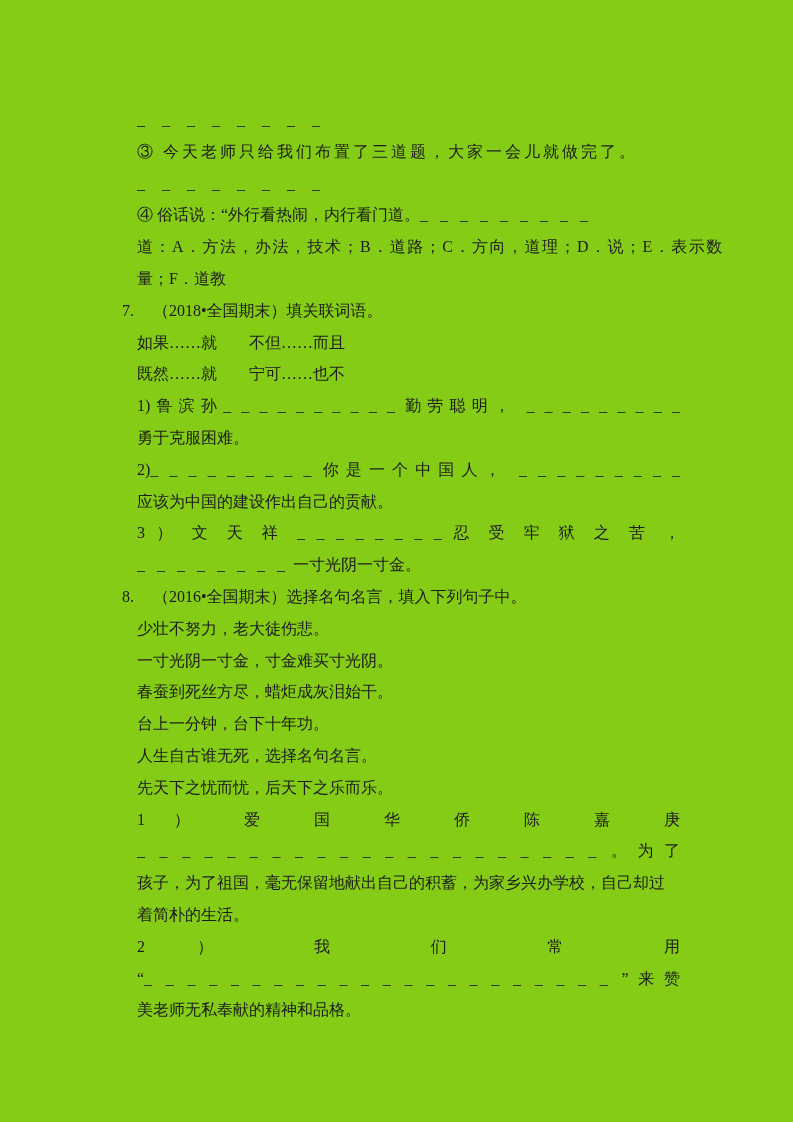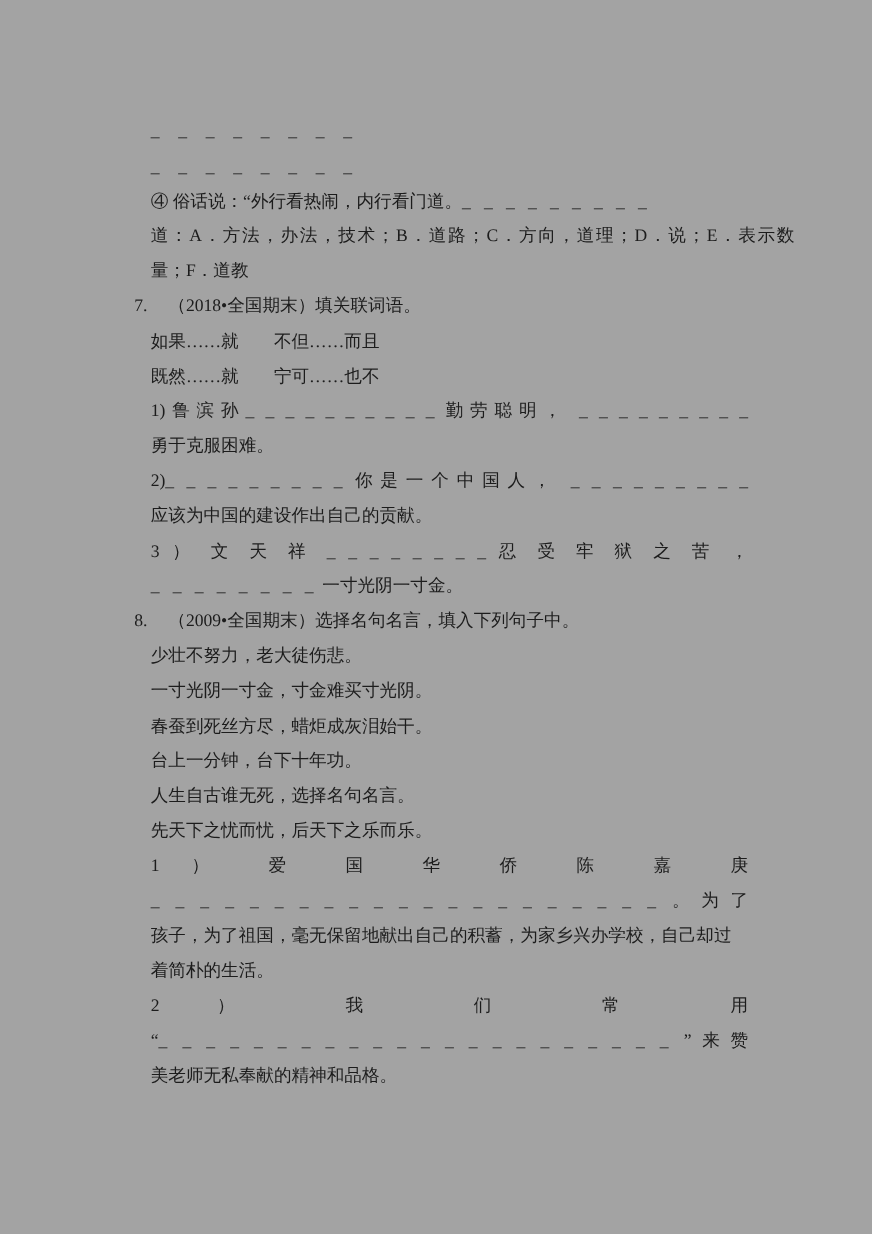--- a/index.html
+++ b/index.html
@@ -1,21 +1,21 @@
 <!DOCTYPE html>
 <html><head>
 <meta charset="utf-8">
 <style>
   html, body { margin: 0; padding: 0; }
   body { background: #ffffff; }
   .page {
     position: relative;
     width: 793px;
     height: 1122px;
-    background: #a3a3a3;
+    background: #84cc16;
     overflow: hidden;
     font-family: "Liberation Serif", "DejaVu Serif", serif;
     font-size: 16px;
     color: #1c1c1c;
   }
   .content {
     position: absolute;
     left: 137px;
     top: 104px;
     width: 543px;
@@ -43,20 +43,21 @@
   .item-head { margin-left: -15px; }
   .item-num { display: inline-block; width: 31px; }
 </style>
 </head>
 <body>
 
 <div class="page">
   <div class="content">
 
     <div class="line blank-wide">_ _ _ _ _ _ _ _</div>
+    <div class="line ls3">③ 今天老师只给我们布置了三道题，大家一会儿就做完了。</div>
     <div class="line blank-wide">_ _ _ _ _ _ _ _</div>
     <div class="line"><span>④ 俗话说：“外行看热闹，内行看门道。</span><span class="blank-med">_ _ _ _ _ _ _ _ _</span></div>
     <div class="line ls15">道：A．方法，办法，技术；B．道路；C．方向，道理；D．说；E．表示数</div>
     <div class="line">量；F．道教</div>
 
     <div class="line item-head"><span class="item-num">7.</span><span>（2018•全国期末）填关联词语。</span></div>
     <div class="line">如果……就　　不但……而且</div>
     <div class="line">既然……就　　宁可……也不</div>
     <div class="line jl">
       <span>1)鲁滨孙</span><span>_ _ _ _ _ _ _ _ _ _</span>
@@ -70,21 +71,21 @@
       <span>_ _ _ _ _ _ _ _ _</span>
     </div>
     <div class="line">应该为中国的建设作出自己的贡献。</div>
     <div class="line jl">
       <span>3 ） 文 天 祥</span>
       <span>_ _ _ _ _ _ _ _</span>
       <span>忍 受 牢 狱 之 苦 ，</span>
     </div>
     <div class="line"><span class="blank-med">_ _ _ _ _ _ _ _</span> <span>一寸光阴一寸金。</span></div>
 
-    <div class="line item-head"><span class="item-num">8.</span><span>（2009•全国期末）选择名句名言，填入下列句子中。</span></div>
+    <div class="line item-head"><span class="item-num">8.</span><span>（2016•全国期末）选择名句名言，填入下列句子中。</span></div>
     <div class="line">少壮不努力，老大徒伤悲。</div>
     <div class="line">一寸光阴一寸金，寸金难买寸光阴。</div>
     <div class="line">春蚕到死丝方尽，蜡炬成灰泪始干。</div>
     <div class="line">台上一分钟，台下十年功。</div>
     <div class="line">人生自古谁无死，选择名句名言。</div>
     <div class="line">先天下之忧而忧，后天下之乐而乐。</div>
     <div class="line jl">1 ） 爱 国 华 侨 陈 嘉 庚</div>
     <div class="line jl">
       <span>_ _ _ _ _ _ _ _ _ _ _ _ _ _ _ _ _ _ _ _ _</span>
       <span>。为了</span>

